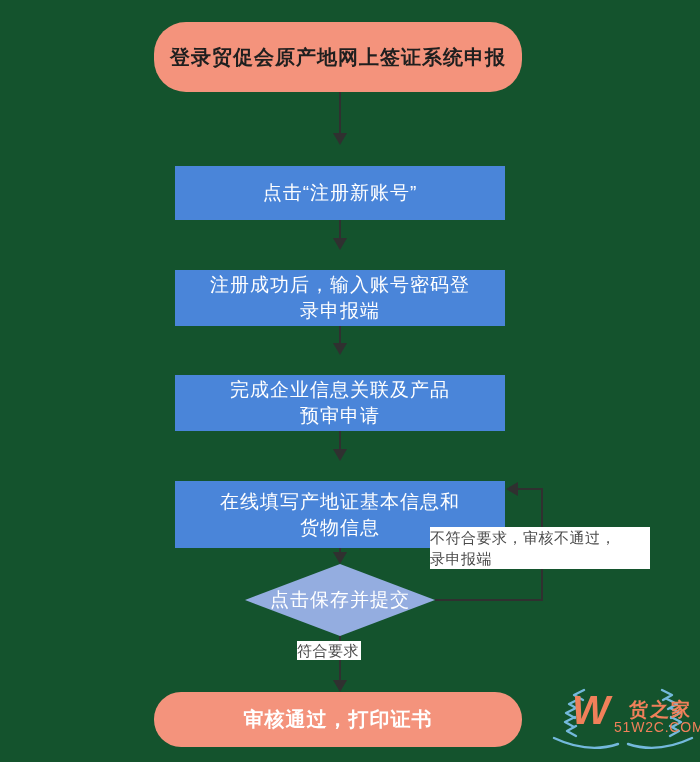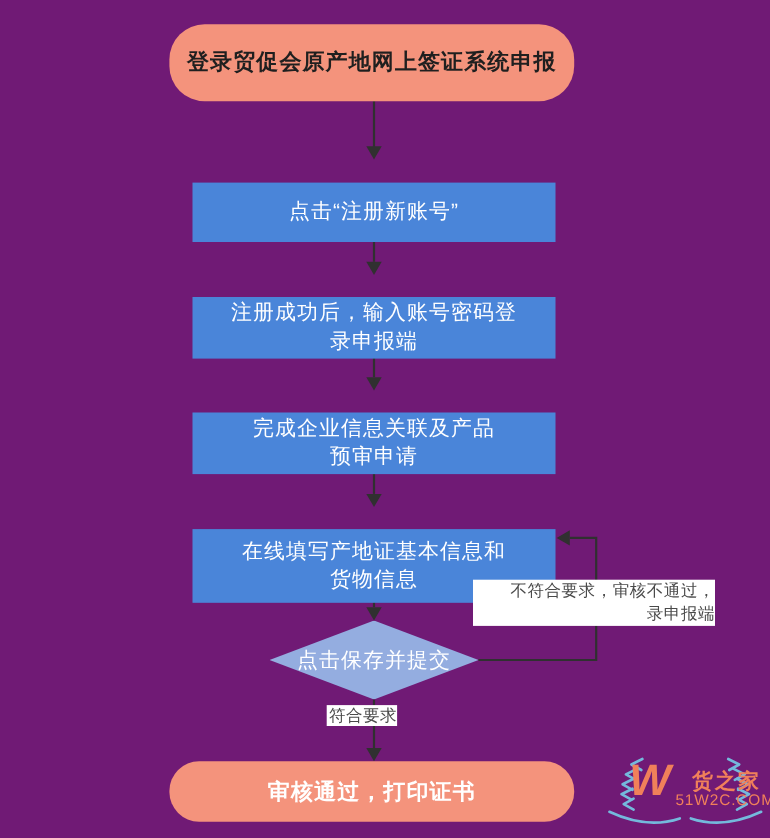--- a/index.html
+++ b/index.html
@@ -9,35 +9,35 @@
     --start-text:#1F1F1F;
     --node-text:#FFFFFF;
     --connector:#303030;
     --edge-label-text:#4A4A4A;
     --logo-orange:#F0805A;
     --logo-blue:#74B9DC;
   }
   *{margin:0;padding:0;box-sizing:border-box;}
   html,body{background:#ffffff;}
   body{font-family:"Liberation Sans","DejaVu Sans",sans-serif;}
-  .canvas{position:relative;width:700px;height:762px;background:#701a75;overflow:hidden;}
+  .canvas{position:relative;width:700px;height:762px;background:#14532d;overflow:hidden;}
   .connectors{position:absolute;left:0;top:0;width:700px;height:762px;}
   .connectors line,.connectors .fline{stroke:var(--connector);stroke-width:2;fill:none;}
   .connectors polygon{fill:var(--connector);stroke:none;}
   .node{position:absolute;display:flex;flex-direction:column;align-items:center;justify-content:center;text-align:center;letter-spacing:1px;}
   .terminator{background:var(--terminator-fill);border-radius:32px;}
   .node-start{left:154px;top:22px;width:368px;height:70px;color:var(--start-text);font-size:20px;font-weight:700;line-height:30px;}
   .node-end{left:154px;top:692px;width:368px;height:55px;color:var(--node-text);font-size:20px;font-weight:600;border-radius:27px;}
   .process{background:var(--process-fill);color:var(--node-text);font-size:19px;font-weight:500;line-height:26px;left:175px;width:330px;margin-top:20px;}
   .node-register{top:146px;height:54px;}
   .node-login{top:250px;height:56px;}
   .node-company{top:355px;height:56px;}
   .node-fill{top:461px;height:67px;}
   .decision{left:245px;top:564px;width:190px;height:72px;background:var(--decision-fill);color:var(--node-text);font-size:19px;font-weight:500;clip-path:polygon(50% 0,100% 50%,50% 100%,0 50%);}
-  .edge-label{position:absolute;background:#ffffff;color:var(--edge-label-text);font-size:15px;text-align:right;letter-spacing:0.5px;}
+  .edge-label{position:absolute;background:#ffffff;color:var(--edge-label-text);font-size:15px;text-align:left;letter-spacing:0.5px;}
   .label-reject{left:430px;top:527px;width:220px;line-height:21px;}
   .label-accept{left:297px;top:641px;width:64px;line-height:19px;}
   .logo{position:absolute;left:548px;top:684px;width:150px;height:74px;}
   .logo svg{position:absolute;left:0;top:0;}
   .laurel path{stroke:var(--logo-blue);stroke-width:2.4;fill:none;stroke-linecap:round;stroke-linejoin:round;}
   .logo-w{position:absolute;left:24px;top:4px;font-size:40px;line-height:44px;font-weight:800;color:var(--logo-orange);font-style:italic;}
   .logo-name{position:absolute;left:64px;top:13px;font-size:19px;font-weight:700;color:var(--logo-orange);letter-spacing:2px;margin-left:17px;}
   .logo-site{position:absolute;left:66px;top:35px;font-size:14px;font-weight:400;color:var(--logo-orange);letter-spacing:0.8px;}
 </style>
 </head>

